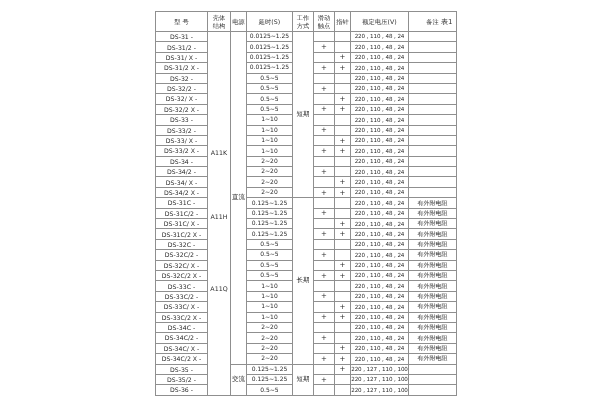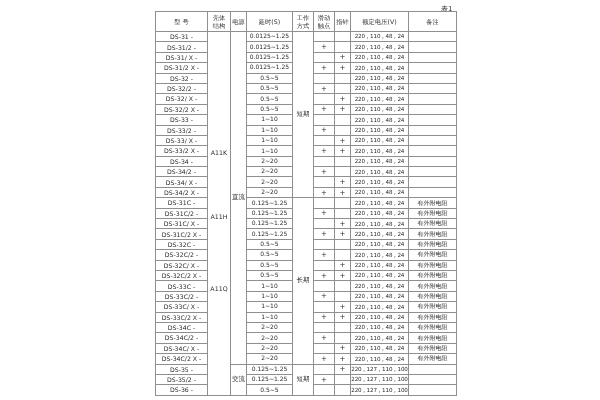--- a/index.html
+++ b/index.html
@@ -1,18 +1,18 @@
 <!DOCTYPE html>
 <html><head>
 <meta charset="utf-8">
 <style>
   html,body{margin:0;padding:0;}
   body{width:600px;height:400px;background:#ffffff;font-family:"DejaVu Sans",sans-serif;color:#2a2a2a;}
   .page{position:relative;width:600px;height:400px;background:#fff;overflow:hidden;}
-  .caption{position:absolute;top:4px;left:441px;font-size:7px;color:#333;}
+  .caption{position:absolute;top:17px;left:441px;font-size:7px;color:#333;}
   table.spec{position:absolute;left:155px;top:11px;width:301px;border-collapse:collapse;table-layout:fixed;font-size:6.5px;color:#2a2a2a;}
   table.spec th,table.spec td{border:1px solid #8f8f8f;padding:0;margin:0;text-align:center;vertical-align:middle;font-weight:normal;line-height:1.15;overflow:hidden;}
   table.spec{border:1px solid #6d6d6d;}
   thead th{height:19px;white-space:pre-line;font-size:6.3px;color:#333;}
   tbody td{height:9.4px;white-space:nowrap;}
   td.model{text-align:left;padding-left:4px;font-size:6.2px;}
   td.shell{position:relative;}
   .shell-label{position:absolute;left:0;width:100%;text-align:center;transform:translateY(-50%);font-size:6.3px;}
   .s0{top:33.5%}.s1{top:51%}.s2{top:71%}
   td.delay{font-size:6px;}

